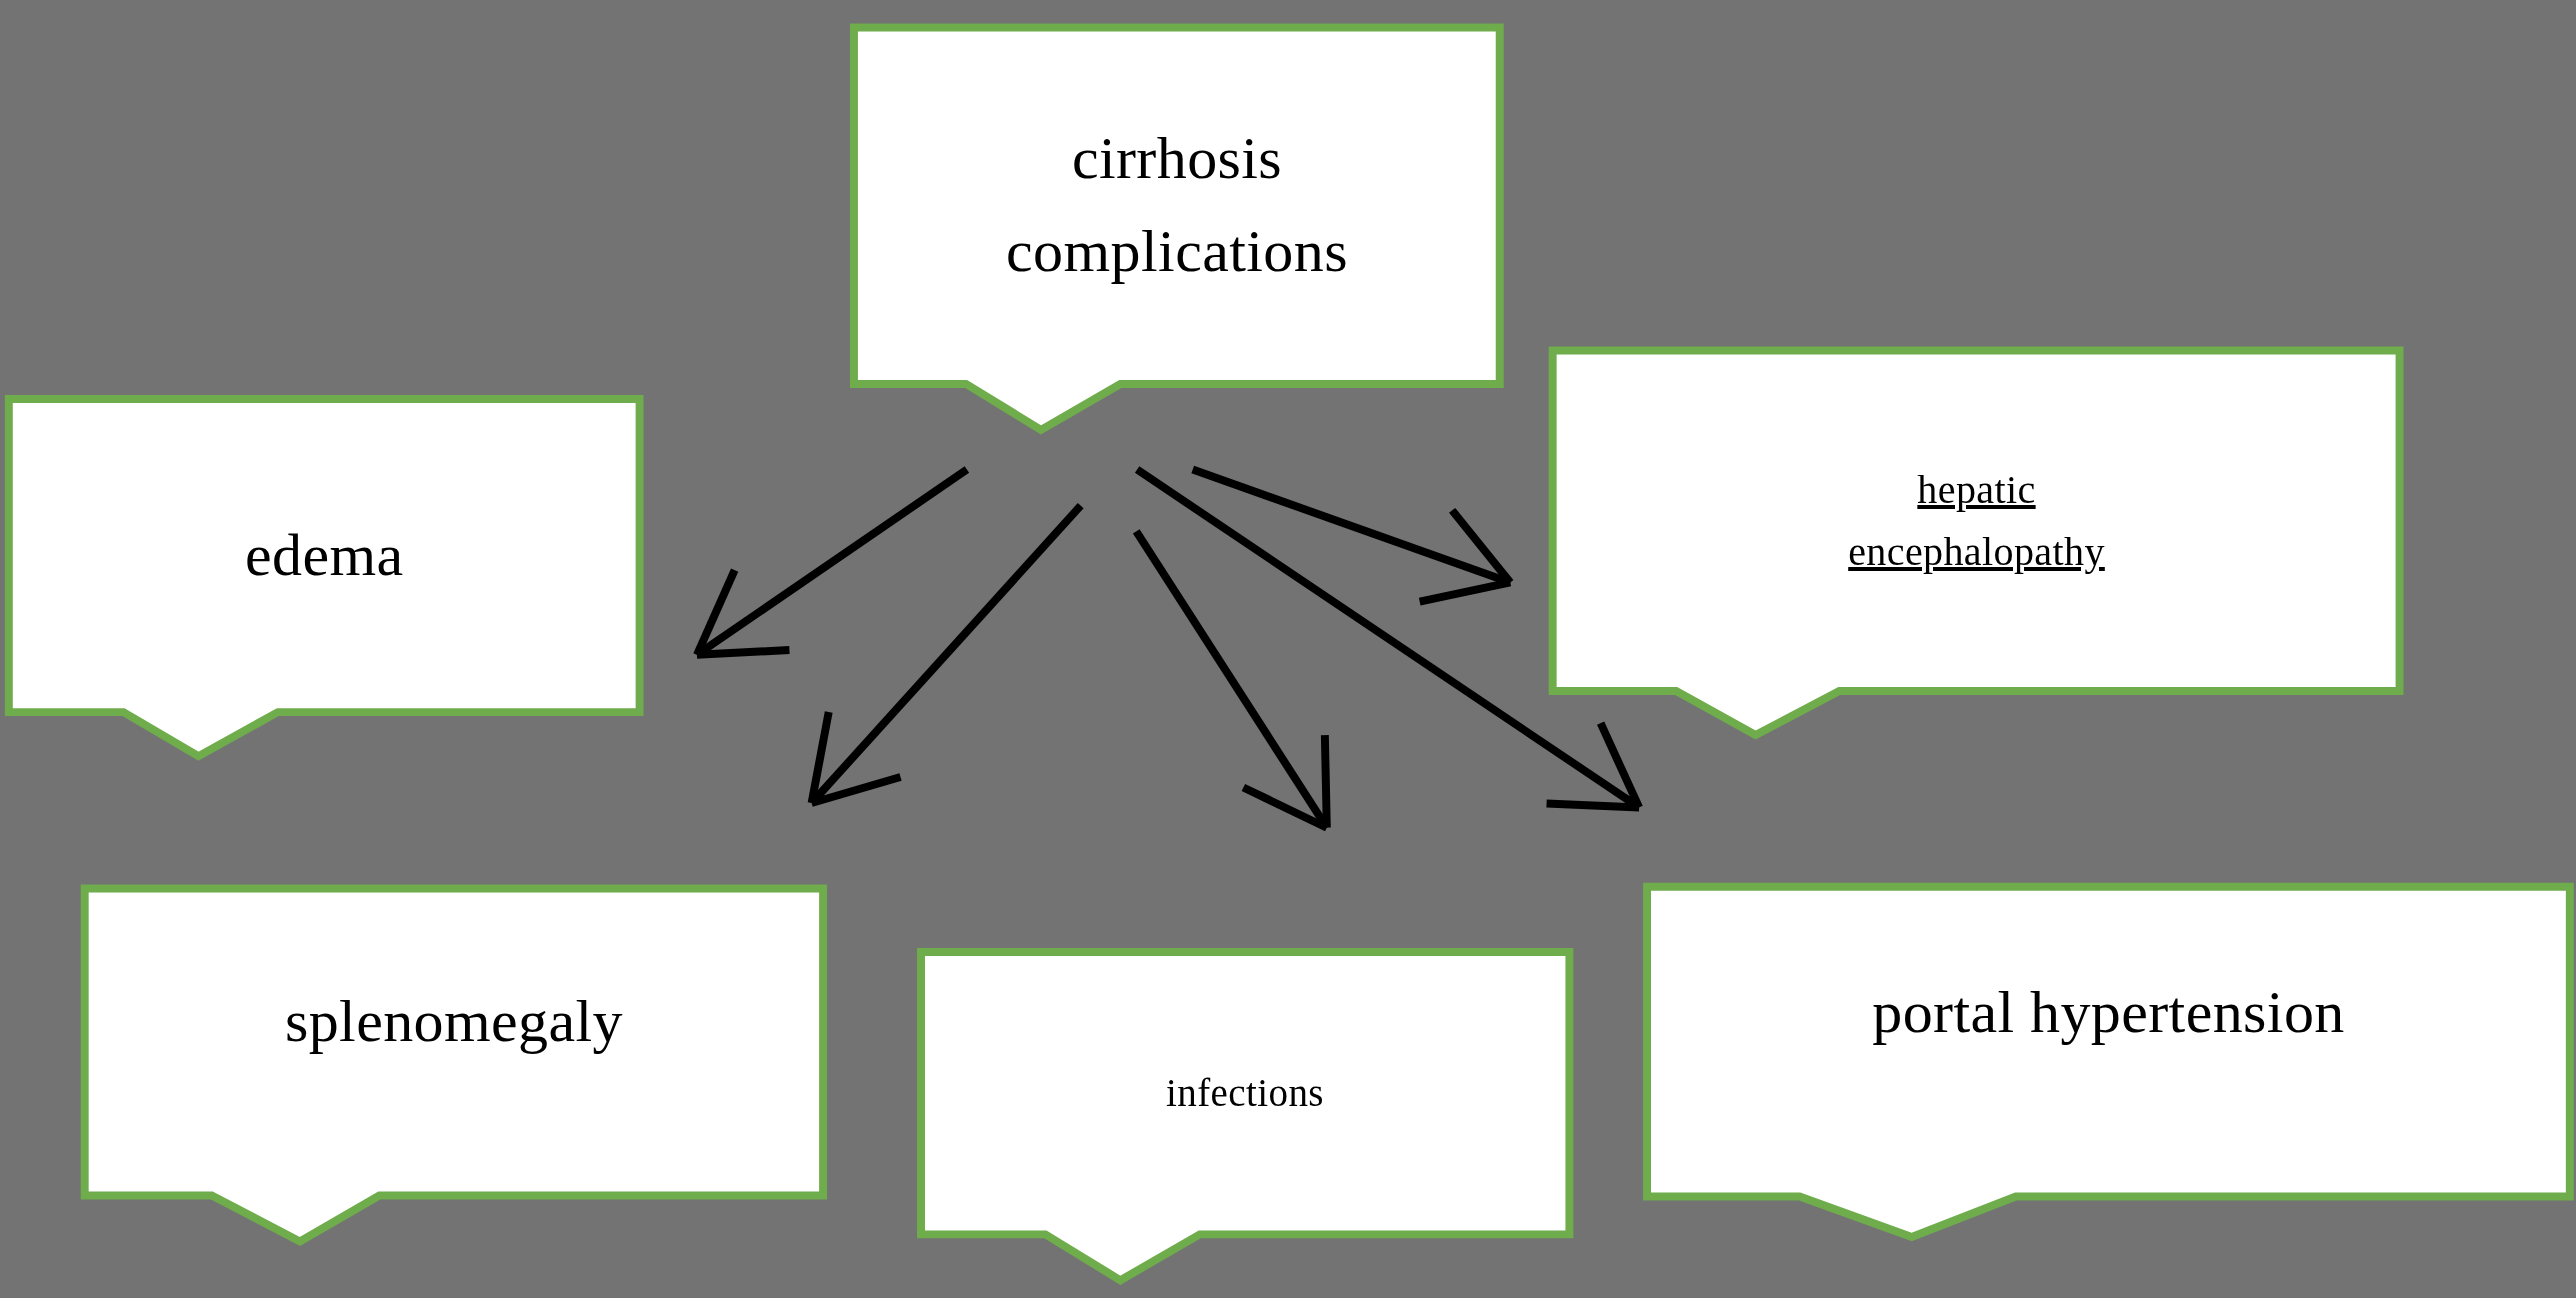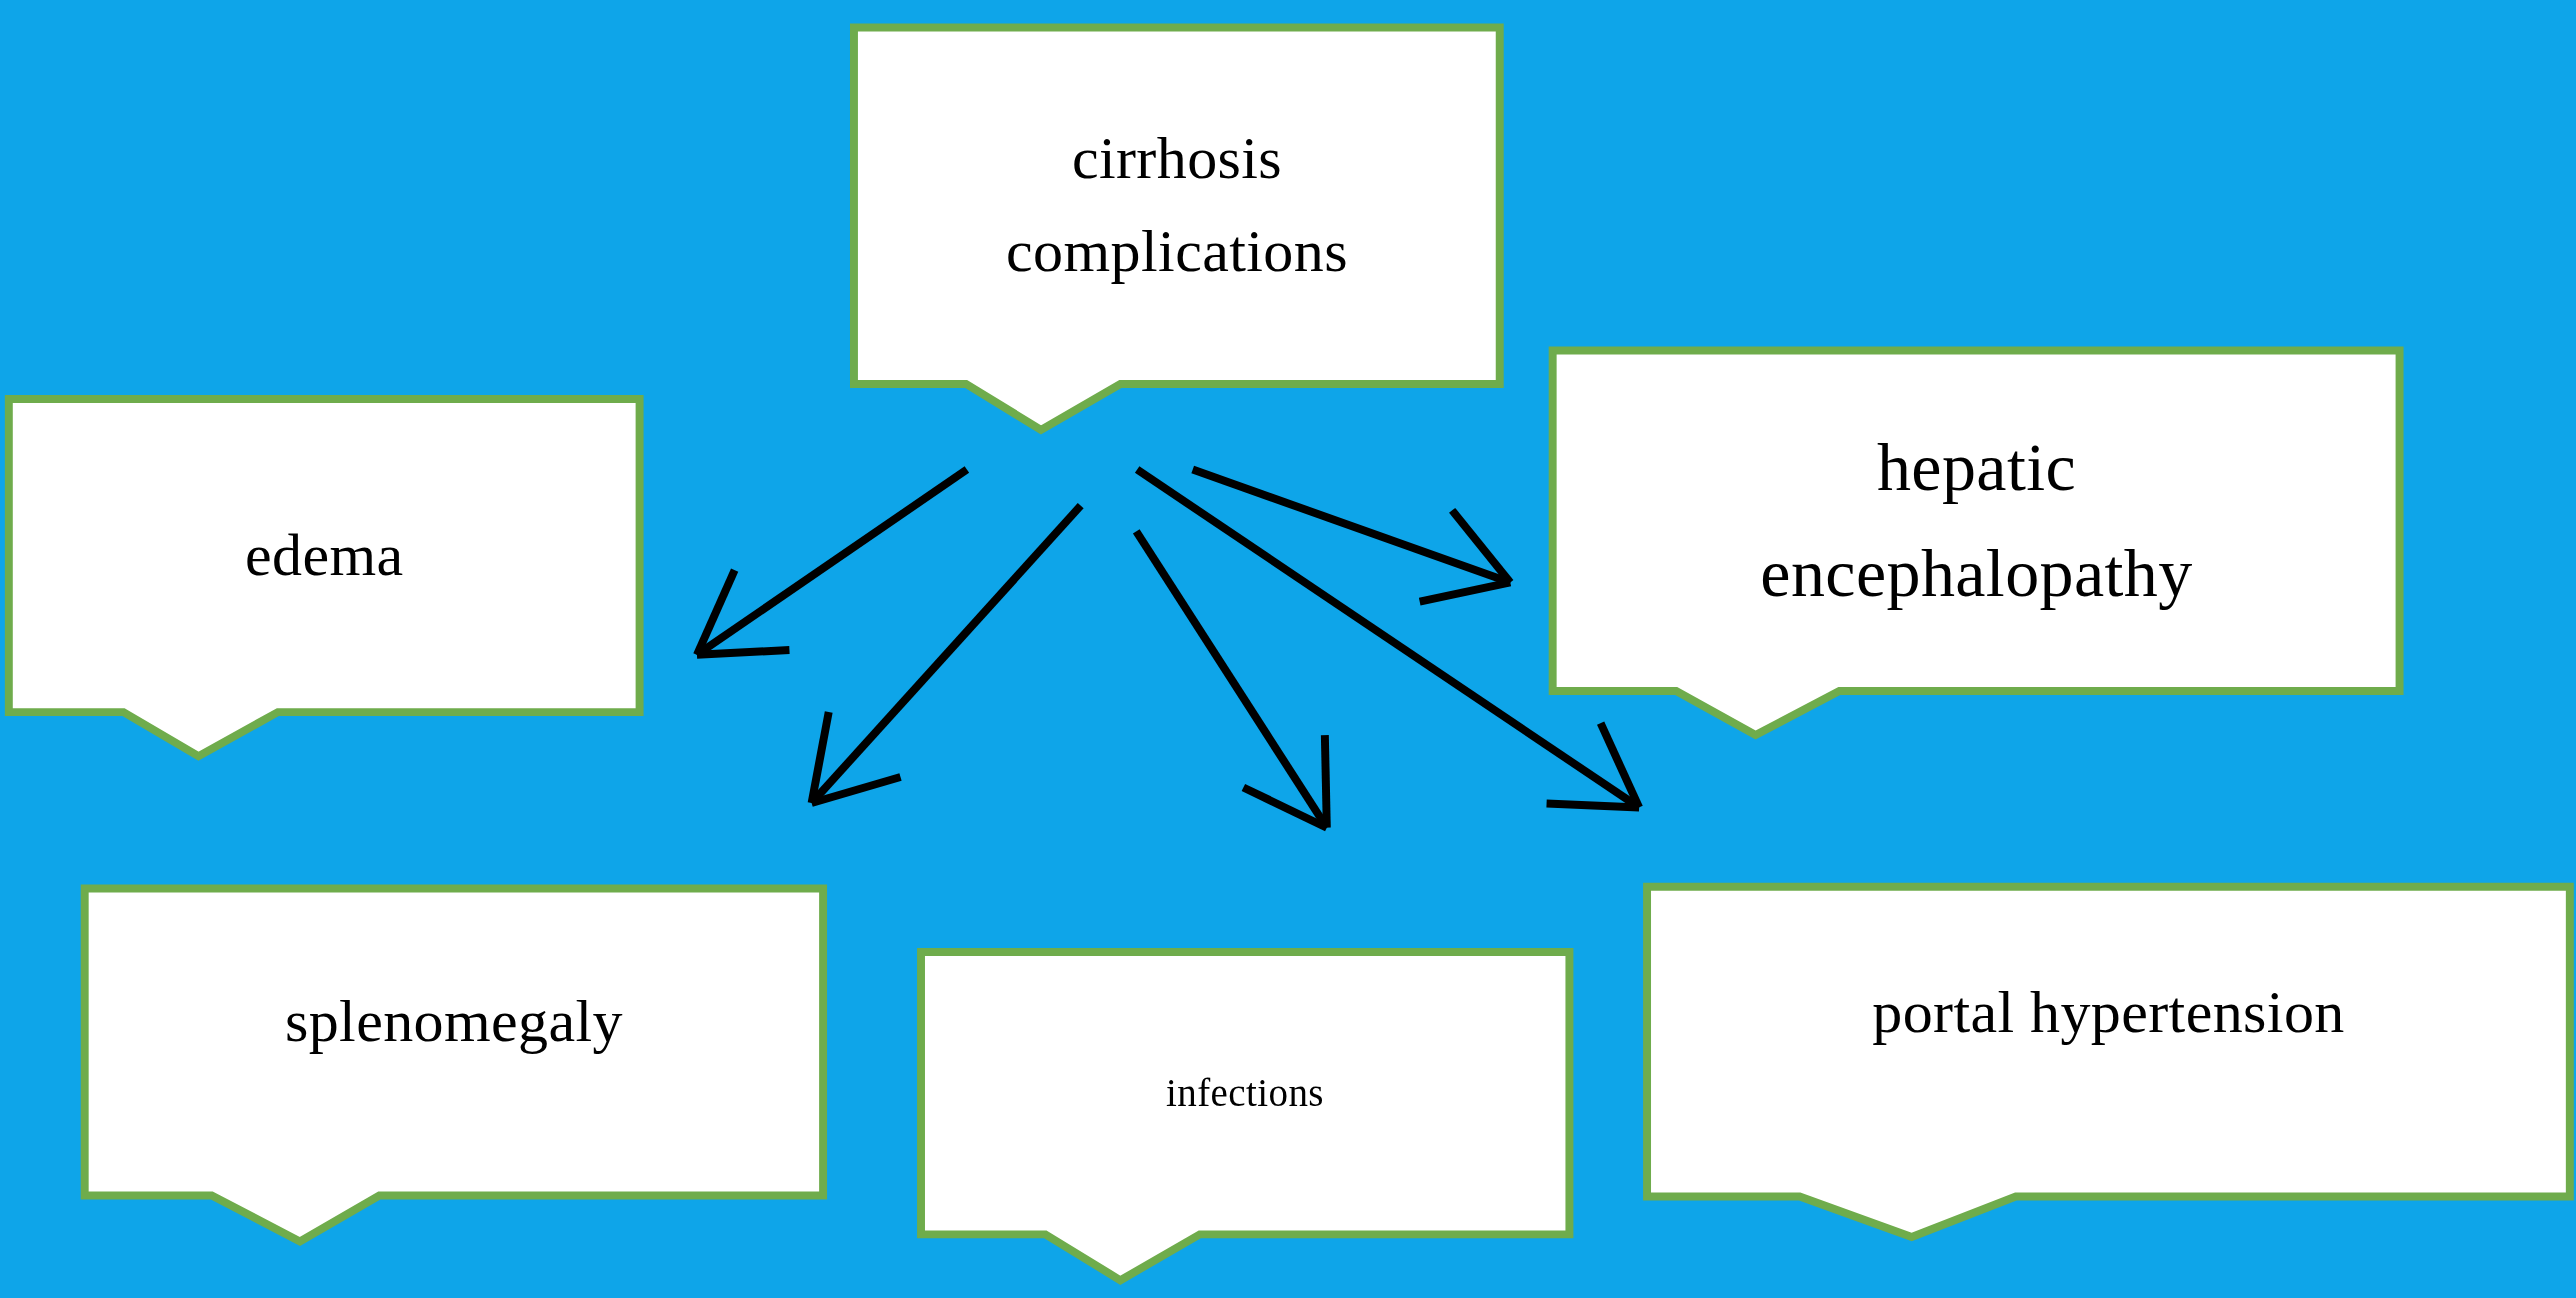--- a/index.html
+++ b/index.html
@@ -8,21 +8,21 @@
     padding: 0;
     background: #ffffff;
   }
   body {
     font-family: "Liberation Serif", "DejaVu Serif", serif;
   }
   #canvas {
     position: relative;
     width: 2576px;
     height: 1299px;
-    background: #0ea5e9;
+    background: #737373;
     overflow: hidden;
   }
   #diagram-svg {
     position: absolute;
     top: 0;
     left: 0;
     width: 2576px;
     height: 1299px;
   }
   .node-label {
@@ -80,20 +80,20 @@
           <line x1="1352" y1="532" x2="1712" y2="660" stroke="#000000" stroke-width="9" stroke-linecap="butt"></line>
           <line x1="1712" y1="660" x2="1609.2715276472902" y2="681.7223610152888" stroke="#000000" stroke-width="9" stroke-linecap="butt"></line>
           <line x1="1712" y1="660" x2="1646.0436353660991" y2="578.3008080561385" stroke="#000000" stroke-width="9" stroke-linecap="butt"></line>
         </g>
       </g>
   </svg>
   <div id="node-labels">
       <div class="node-label two-line" style="left: 854px; top: 27px; width: 646px; height: 356px; font-size: 60px; color: rgb(0, 0, 0);">cirrhosis
 complications</div>
       <div class="node-label" style="left: 8.8px; top: 399px; width: 631px; height: 313px; font-size: 60px; color: rgb(0, 0, 0);">edema</div>
-      <div class="node-label two-line" style="left: 1553px; top: 350px; width: 847px; height: 341px; font-size: 68px; color: rgb(0, 0, 0);">hepatic
+      <div class="node-label two-line" style="left: 1553px; top: 350px; width: 847px; height: 341px; font-size: 40px; color: rgb(0, 0, 0); text-decoration: underline;">hepatic
 encephalopathy</div>
       <div class="node-label" style="left: 85px; top: 868px; width: 738px; height: 307px; font-size: 60px; color: rgb(0, 0, 0);">splenomegaly</div>
       <div class="node-label" style="left: 921px; top: 952px; width: 648px; height: 282px; font-size: 39px; color: rgb(0, 0, 0);">infections</div>
       <div class="node-label" style="left: 1647px; top: 858px; width: 923px; height: 310px; font-size: 60px; color: rgb(0, 0, 0);">portal hypertension</div>
     </div>
 </div>
 
 
 </body></html>

